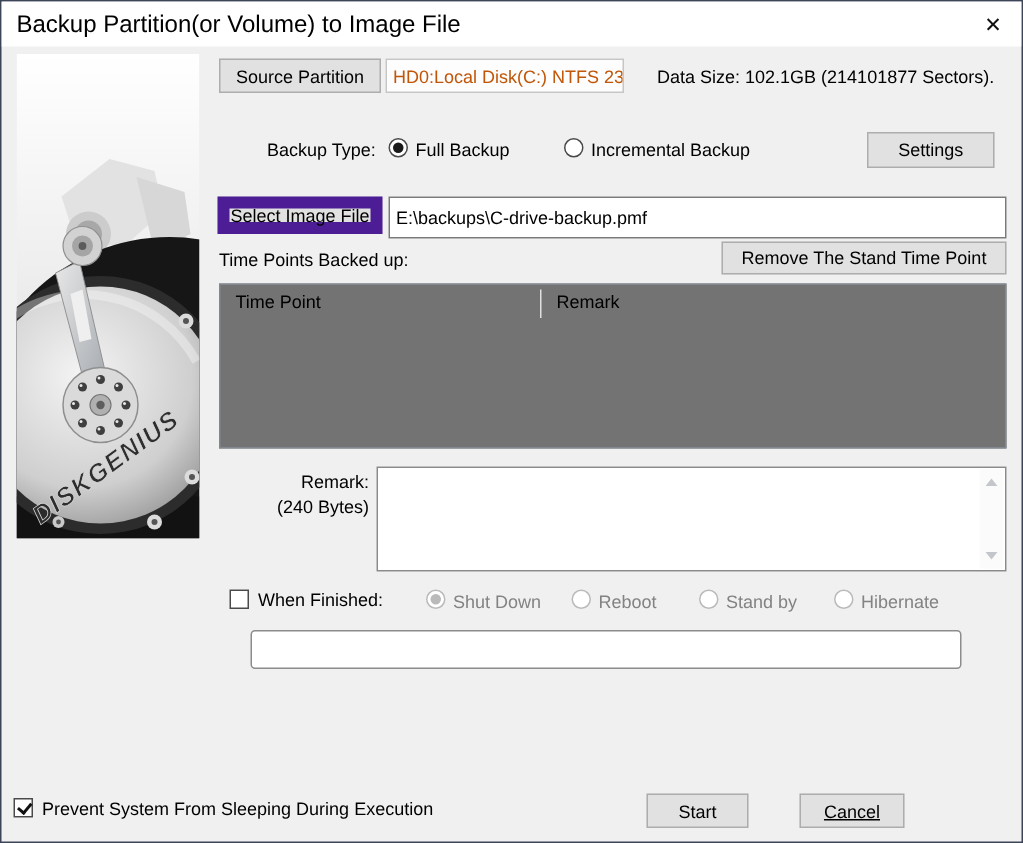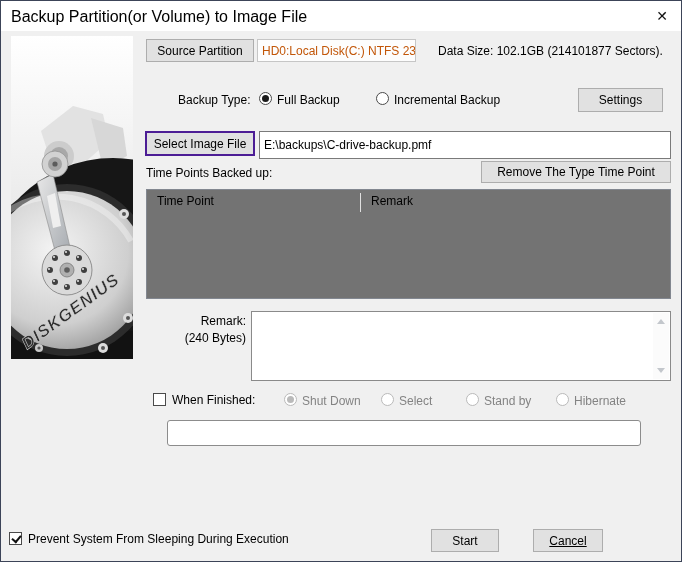--- a/index.html
+++ b/index.html
@@ -13,21 +13,21 @@
   .title-text { position:absolute; left:10px; top:7px; font-size:16px; color:#000; white-space:nowrap; }
   .close-btn { position:absolute; top:3px; right:6px; width:26px; height:24px;
                display:flex; align-items:center; justify-content:center;
                font-size:14px; color:#111; cursor:pointer; background:transparent; border:none; }
 
   .hdd-image { position:absolute; left:10px; top:35px; width:122px; height:323px; overflow:hidden; }
 
   .btn { position:absolute; background:#e1e1e1; border:1px solid #adadad;
          display:flex; align-items:center; justify-content:center;
          font-size:12px; color:#000; cursor:pointer; white-space:nowrap; }
-  .btn-focused { border:2px solid #4c1d95; }
+  .btn-focused { border:8px solid #4c1d95; }
 
   .field { position:absolute; background:#fff; border:1px solid #9a9a9a;
            display:flex; align-items:center; padding:0 4px; overflow:hidden; white-space:nowrap; }
   .field-soft { border:1px solid #c6c6c6; background:#fdfdfd; }
 
   .lbl { position:absolute; white-space:nowrap; color:#000; }
   .lbl-disabled { color:#838383; }
 
   .radio { position:absolute; width:13px; height:13px; border:1px solid #4a4a4a;
            border-radius:50%; background:#fff; }
@@ -154,21 +154,21 @@
   <span class="radio checked" style="left:258px; top:91px;"></span>
   <div class="lbl" style="left:276px; top:92px;">Full Backup</div>
   <span class="radio" style="left:375px; top:91px;"></span>
   <div class="lbl" style="left:393px; top:92px;">Incremental Backup</div>
   <button class="btn" style="left:577px; top:87px; width:85px; height:24px;">Settings</button>
 
   <button class="btn btn-focused" style="left:144px; top:130px; width:110px; height:25px;">Select Image File</button>
   <div class="field" style="left:258px; top:130px; width:412px; height:28px; border-color:#7a7a7a;">E:\backups\C-drive-backup.pmf</div>
 
   <div class="lbl" style="left:145px; top:165px;">Time Points Backed up:</div>
-  <button class="btn" style="left:480px; top:160px; width:190px; height:22px;">Remove The Type Time Point</button>
+  <button class="btn" style="left:480px; top:160px; width:190px; height:22px;">Remove The Stand Time Point</button>
 
   <div class="table">
     <div class="table-header">
       <div class="col-head" style="left:10px;">Time Point</div>
       <div class="col-sep"></div>
       <div class="col-head" style="left:224px;">Remark</div>
     </div>
   </div>
 
   <div class="lbl" style="left:140px; top:313px; width:105px; text-align:right;">Remark:</div>
@@ -179,21 +179,21 @@
       <div class="sb-arrow-up"></div>
       <div class="sb-arrow-down"></div>
     </div>
   </div>
 
   <span class="checkbox" style="left:152px; top:392px;"></span>
   <div class="lbl" style="left:171px; top:392px;">When Finished:</div>
   <span class="radio disabled checked" style="left:283px; top:392px;"></span>
   <div class="lbl lbl-disabled" style="left:301px; top:393px;">Shut Down</div>
   <span class="radio disabled" style="left:380px; top:392px;"></span>
-  <div class="lbl lbl-disabled" style="left:398px; top:393px;">Select</div>
+  <div class="lbl lbl-disabled" style="left:398px; top:393px;">Reboot</div>
   <span class="radio disabled" style="left:465px; top:392px;"></span>
   <div class="lbl lbl-disabled" style="left:483px; top:393px;">Stand by</div>
   <span class="radio disabled" style="left:555px; top:392px;"></span>
   <div class="lbl lbl-disabled" style="left:573px; top:393px;">Hibernate</div>
 
   <div class="progressbar">
     <span></span>
   </div>
 
   <span class="checkbox checked" style="left:8px; top:531px;"></span>

